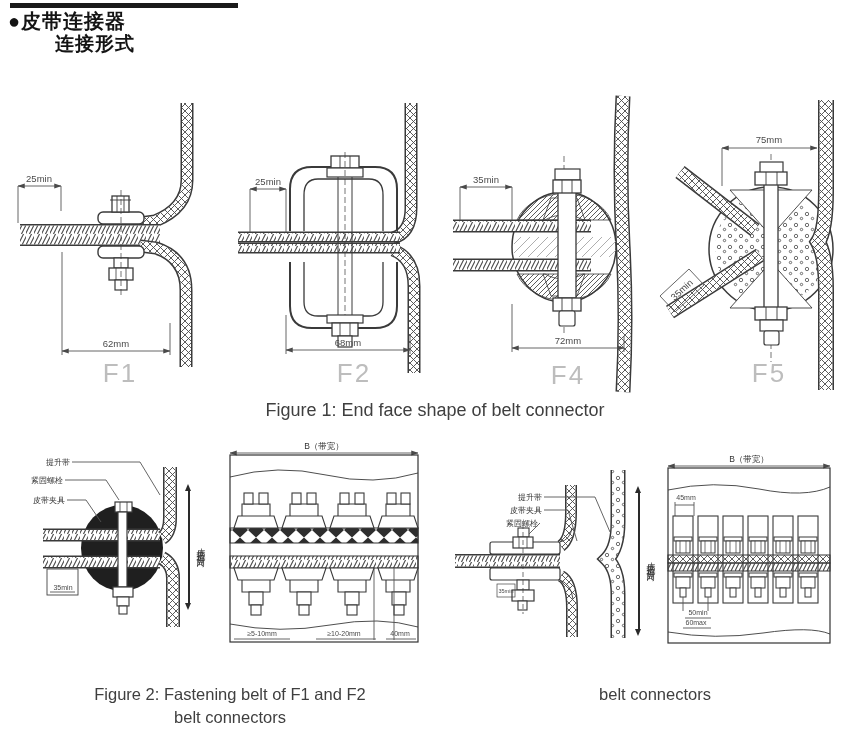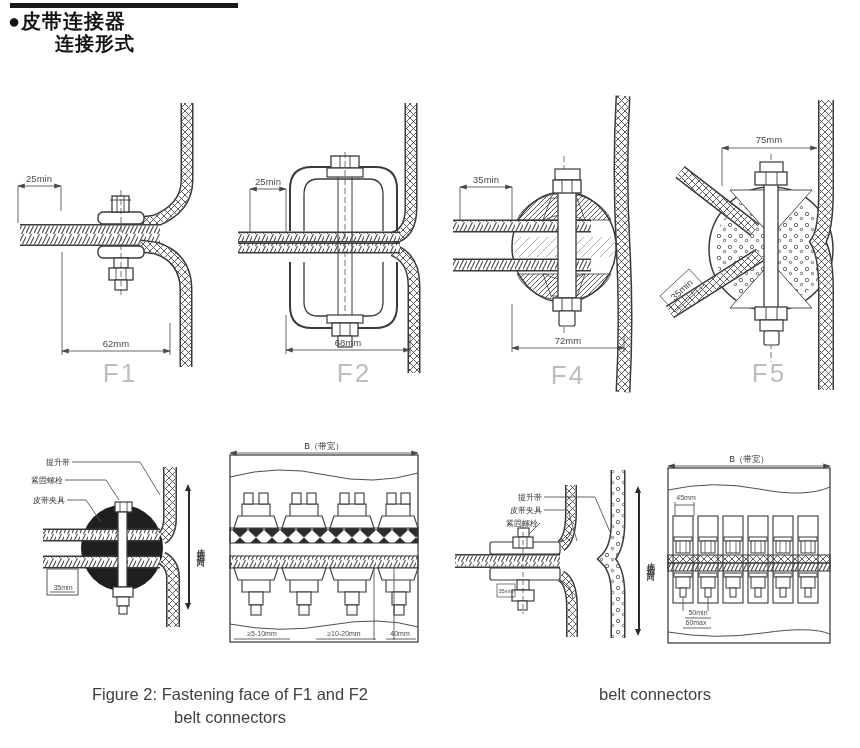--- a/index.html
+++ b/index.html
@@ -200,20 +200,21 @@
     <rect x="110" y="230" width="23" height="11" fill="#fff" stroke="#3a3a3a" stroke-width="1.2"></rect>
     <rect x="114" y="241" width="15" height="14" rx="2" fill="#fff" stroke="#3a3a3a" stroke-width="1.2"></rect>
     <path class="ln" d="M72,58 H167" marker-start="url(#ar)" marker-end="url(#ar)"></path>
     <path class="ln" d="M72,58 V96"></path>
     <text x="119" y="53" class="dim">75mm</text>
     <path class="ln" d="M10,206 L39,179 L54,195 L25,222 Z"></path>
     <text x="32" y="203" class="dim" transform="rotate(-43 32 200)">35min</text>
     <text x="119" y="292" class="flabel">F5</text>
   </svg>
 
+  <div class="abs cap1">Figure 1: End face shape of belt connector</div>
 
   <svg style="left:8px;top:450px" width="200" height="235" viewBox="0 0 200 235">
     <ellipse cx="114" cy="98" rx="41" ry="43" fill="#1f1f1f"></ellipse>
     <path id="g2a" d="M35,85 H152" fill="none"></path>
     <use href="#g2a" stroke="#3a3a3a" stroke-width="13"></use>
       <use href="#g2a" stroke="#fff" stroke-width="10"></use>
       <use href="#g2a" stroke="url(#pH)" stroke-width="10"></use>
     <path id="g2b" d="M35,112 H152" fill="none"></path>
     <use href="#g2b" stroke="#3a3a3a" stroke-width="13"></use>
       <use href="#g2b" stroke="#fff" stroke-width="10"></use>
@@ -392,20 +393,20 @@
         <rect x="150" y="148" width="6" height="9"></rect>
     </g>
     <path class="ln" d="M28,157 V171 M53,157 V171"></path>
     <text x="43" y="175" class="dimS">50min</text>
     <path class="ln" d="M30,178 H56"></path>
     <text x="41" y="185" class="dimS">60max</text>
     <path class="ln" d="M28,188 H56"></path>
   </svg>
 
   <div class="abs cap2" style="left:30px">
-    <div>Figure 2: Fastening face of F1 and F2</div>
+    <div>Figure 2: Fastening belt of F1 and F2</div>
     <div>belt connectors</div>
   </div>
   <div class="abs cap2" style="left:455px">
     <div>belt connectors</div>
   </div>
 
 </div>
 
 </body></html>

